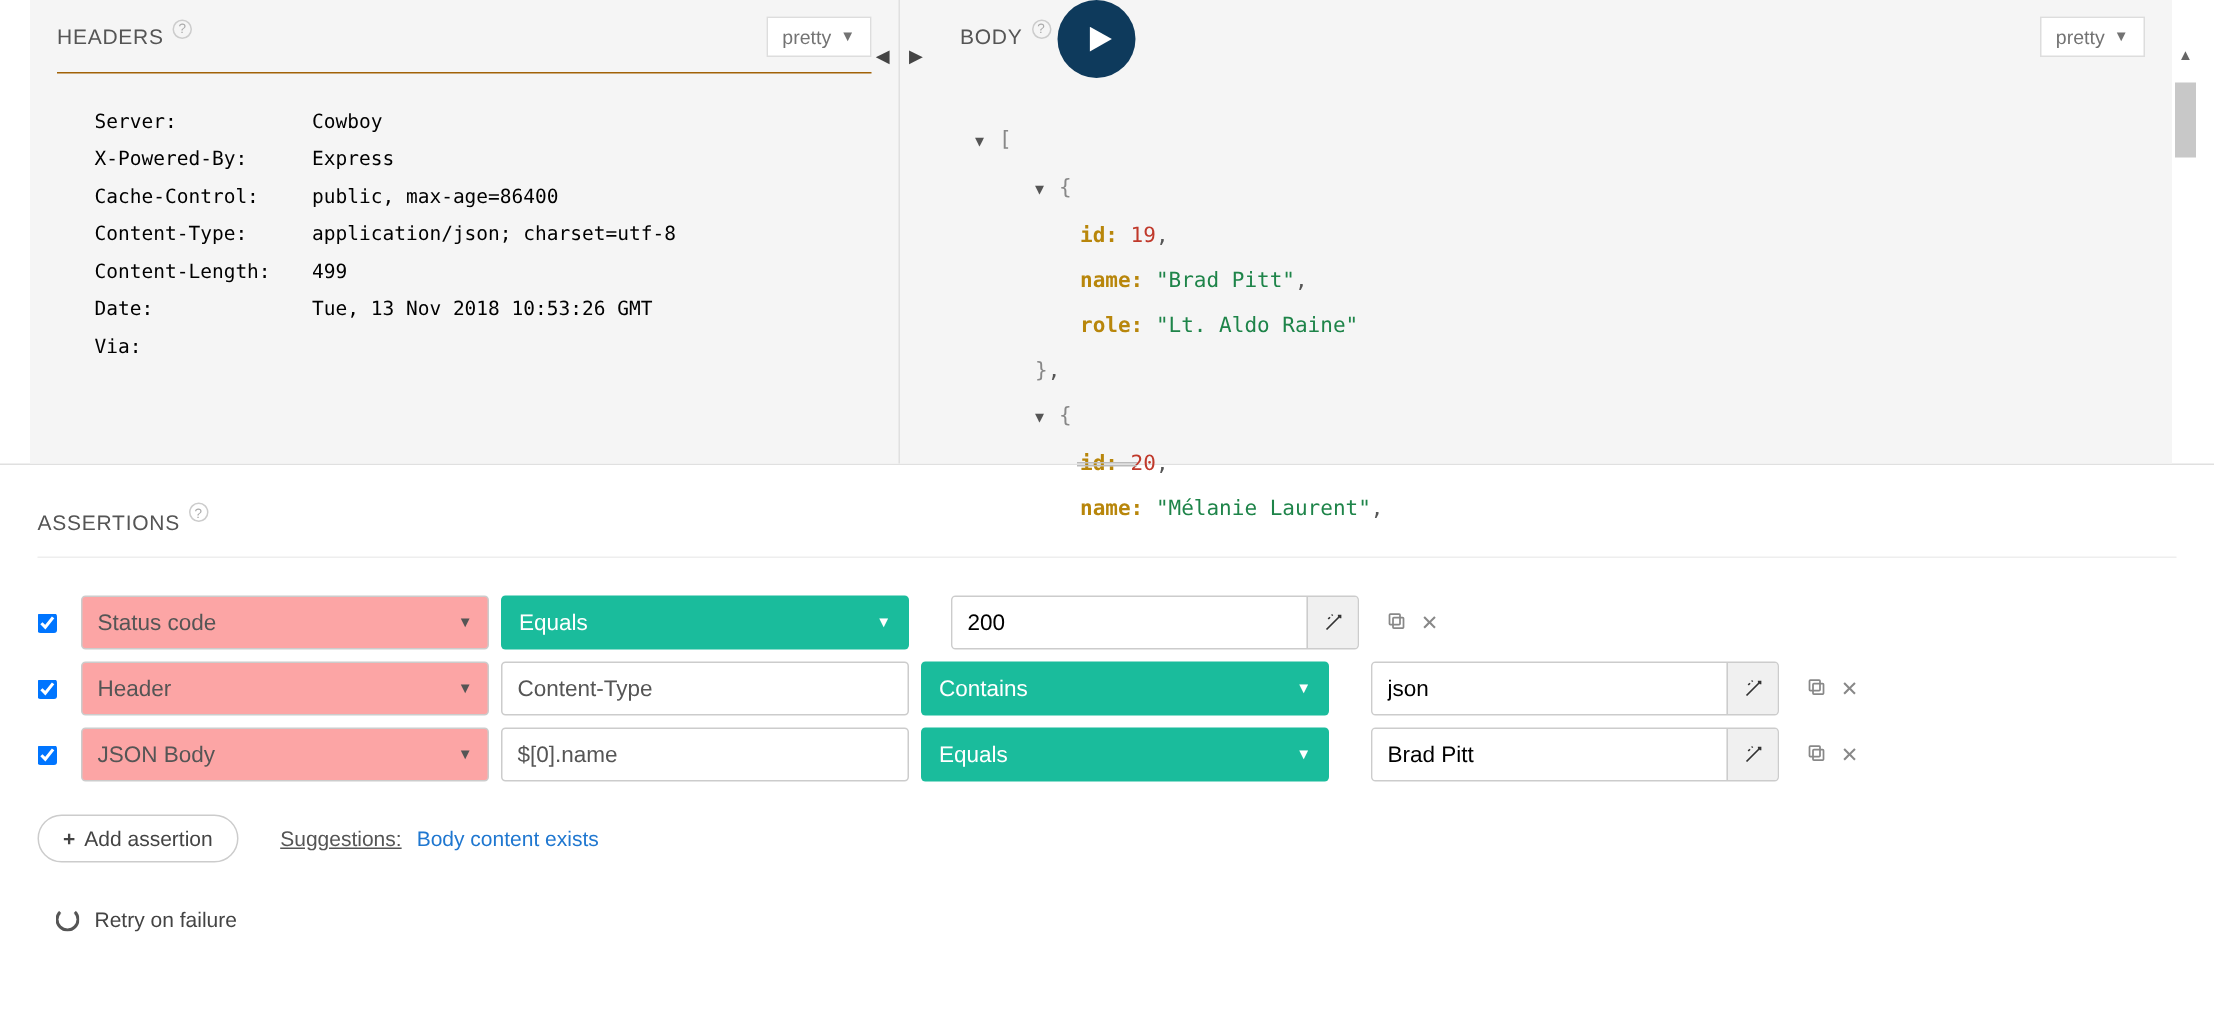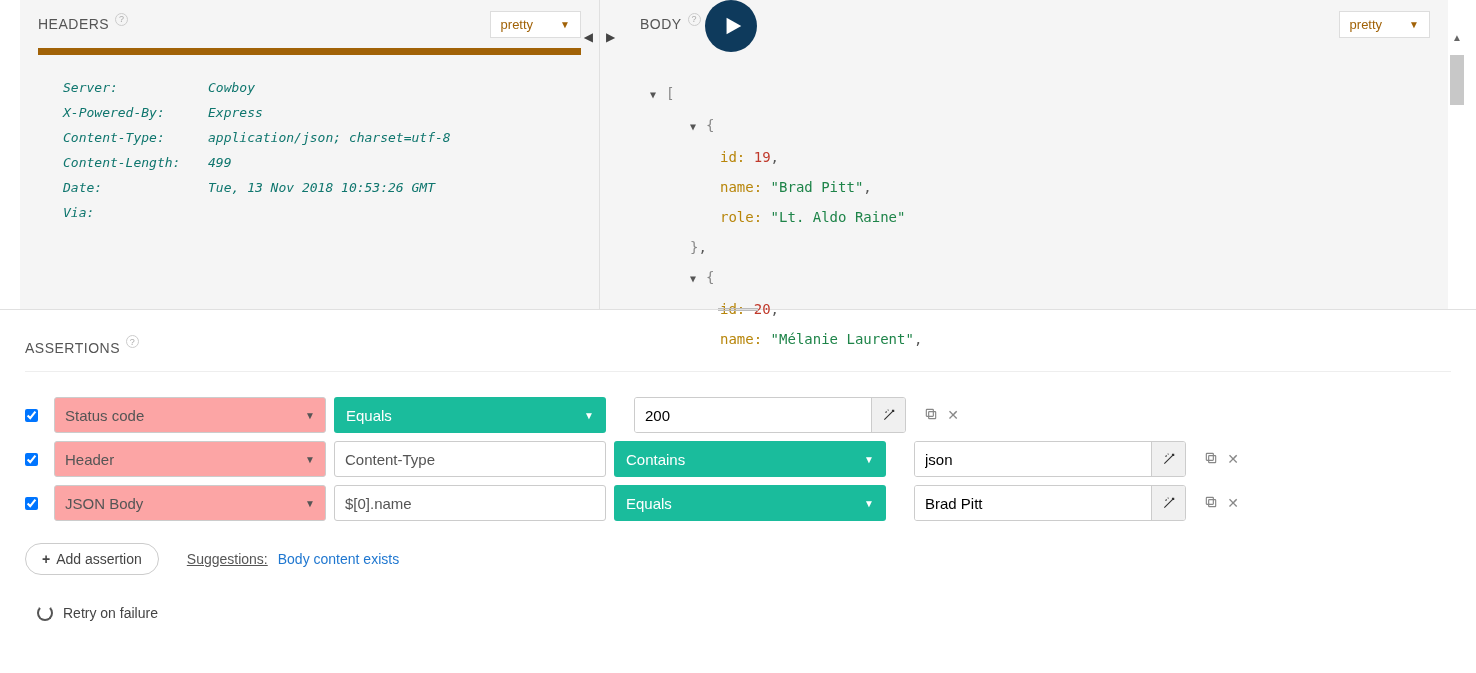--- a/index.html
+++ b/index.html
@@ -87,47 +87,45 @@
     justify-content: center;
     margin-left: 6px;
     position: relative;
     top: -5px;
   }
   .pretty-select {
     background: #fff;
     border: 1px solid #ddd;
     padding: 5px 10px;
     font-size: 13px;
-    color: #a16207;
-    cursor: pointer;
-    display: flex;
-    align-items: center;
-    gap: 21px;
+    color: #737373;
+    cursor: pointer;
+    display: flex;
+    align-items: center;
   }
   .pretty-select .caret { margin-left: 6px; font-size: 10px; }
 
   .collapse-arrow {
     position: absolute;
     top: 30px;
     font-size: 12px;
     color: #444;
     cursor: pointer;
   }
   .collapse-left { right: 6px; }
   .collapse-right { left: 6px; }
 
   .headers-table {
     padding: 20px 25px;
     font-family: "Menlo", "Consolas", monospace;
     font-size: 13px;
-    color: #0f766e;
+    color: #000000;
     line-height: 25px;
-    border-top: 7px solid #a16207;
+    border-top: 1px solid #a16207;
     margin: 0 18px;
-    font-style: italic;
   }
   .hdr-row { display: flex; }
   .hdr-key { width: 145px; }
   .hdr-val { flex: 1; }
 
   .body-content {
     padding: 30px 40px 10px 50px;
     font-family: "Menlo", "Consolas", monospace;
     font-size: 14px;
     line-height: 30px;
@@ -135,21 +133,21 @@
   }
   .tree-caret {
     font-size: 10px;
     color: #555;
     margin-right: 6px;
     cursor: pointer;
     display: inline-block;
     width: 10px;
   }
   .j-bracket { color: #888; }
-  .j-key { color: #b8860b; font-weight: normal; }
+  .j-key { color: #b8860b; font-weight: bold; }
   .j-num { color: #c0392b; }
   .j-str { color: #1e8449; }
   .j-punc { color: #555; }
   .indent-1 { padding-left: 40px; }
   .indent-2 { padding-left: 70px; }
 
   .drag-handle {
     position: absolute;
     bottom: -4px;
     left: 50%;
@@ -349,20 +347,24 @@
     </div>
     <span class="collapse-arrow collapse-left">◀</span>
     <div class="headers-table" id="headers-table">
         <div class="hdr-row">
           <div class="hdr-key">Server:</div>
           <div class="hdr-val">Cowboy</div>
         </div>
         <div class="hdr-row">
           <div class="hdr-key">X-Powered-By:</div>
           <div class="hdr-val">Express</div>
+        </div>
+        <div class="hdr-row">
+          <div class="hdr-key">Cache-Control:</div>
+          <div class="hdr-val">public, max-age=86400</div>
         </div>
         <div class="hdr-row">
           <div class="hdr-key">Content-Type:</div>
           <div class="hdr-val">application/json; charset=utf-8</div>
         </div>
         <div class="hdr-row">
           <div class="hdr-key">Content-Length:</div>
           <div class="hdr-val">499</div>
         </div>
         <div class="hdr-row">

